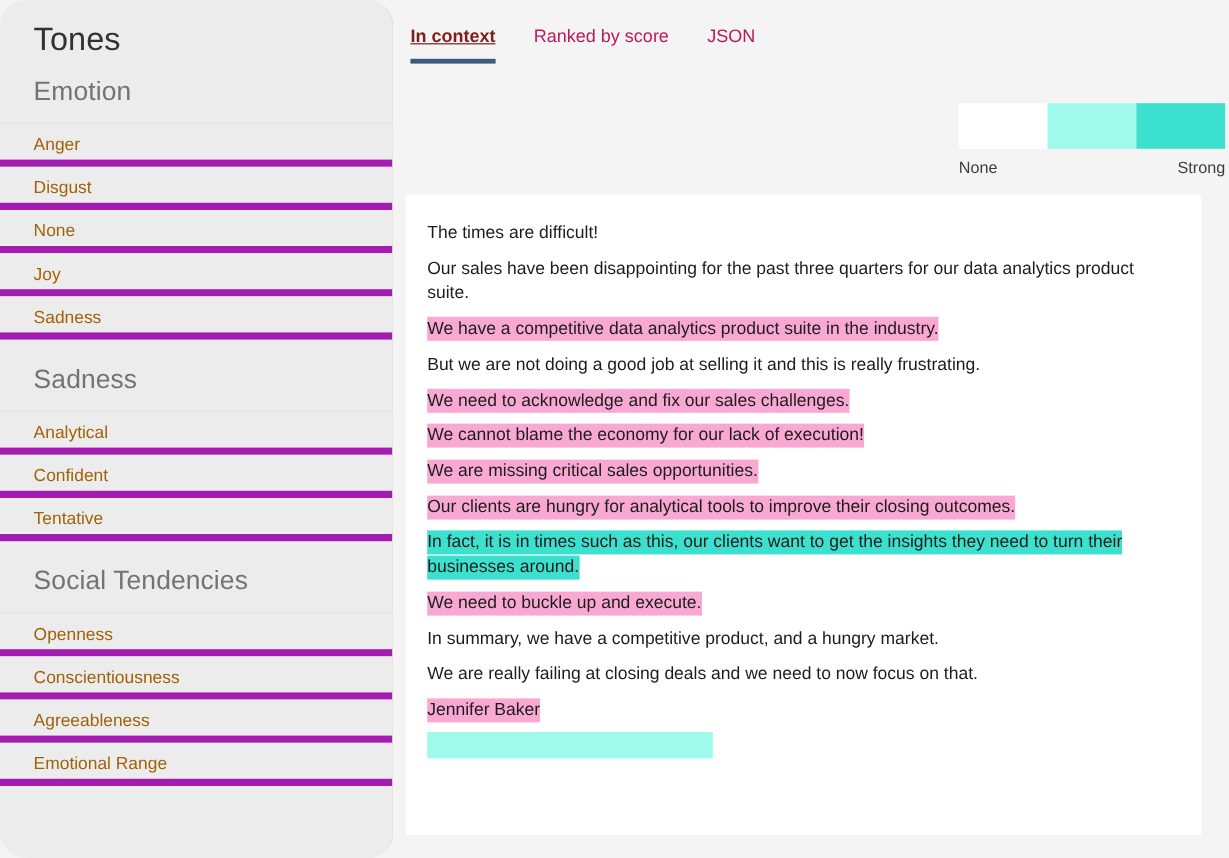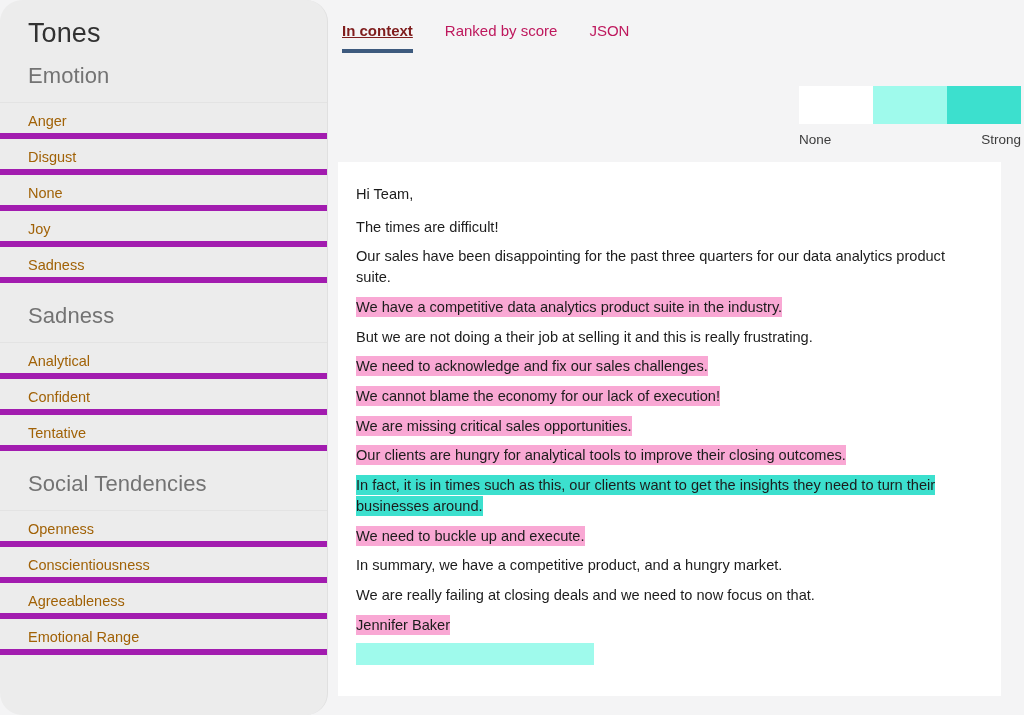--- a/index.html
+++ b/index.html
@@ -217,25 +217,24 @@
           <div class="legend-seg" style="background: rgb(60, 224, 206);"></div>
         </div>
       <div class="legend-labels">
         <span>None</span>
         <span>Strong</span>
       </div>
     </div>
 
     <div class="card">
       <div class="doc" id="doc">
-          <p class=""><span class="sent hl-none indent">Hi Team,</span></p>
           <p class="tight"><span class="sent hl-none">The times are difficult!</span></p>
           <p class="tight"><span class="sent hl-none indent">Our sales have been disappointing for the past three quarters for our data analytics product suite.</span></p>
           <p class="tight"><span class="sent hl-weak">We have a competitive data analytics product suite in the industry.</span></p>
-          <p class="tight"><span class="sent hl-none indent">But we are not doing a their job at selling it and this is really frustrating.</span></p>
+          <p class="tight"><span class="sent hl-none indent">But we are not doing a good job at selling it and this is really frustrating.</span></p>
           <p class="tight"><span class="sent hl-weak">We need to acknowledge and fix our sales challenges.</span></p>
           <p class="tight"><span class="sent hl-weak">We cannot blame the economy for our lack of execution!</span></p>
           <p class="tight"><span class="sent hl-weak">We are missing critical sales opportunities.</span></p>
           <p class="tight"><span class="sent hl-weak">Our clients are hungry for analytical tools to improve their closing outcomes.</span></p>
           <p class="tight"><span class="sent hl-strong indent">In fact, it is in times such as this, our clients want to get the insights they need to turn their businesses around.</span></p>
           <p class="tight"><span class="sent hl-weak">We need to buckle up and execute.</span></p>
           <p class="tight"><span class="sent hl-none">In summary, we have a competitive product, and a hungry market.</span></p>
           <p class="tight"><span class="sent hl-none">We are really failing at closing deals and we need to now focus on that.</span></p>
           <p class="tight"><span class="sent hl-weak">Jennifer Baker</span></p>
           <span class="trailing-hl"></span>

